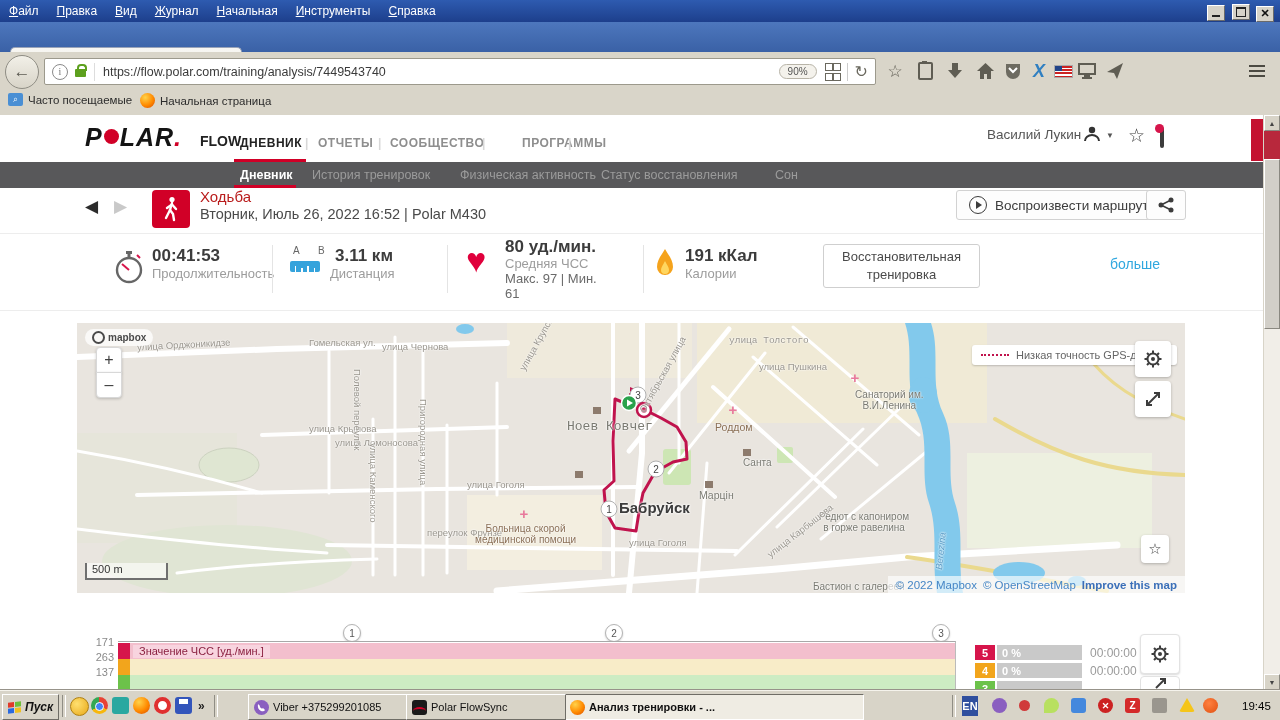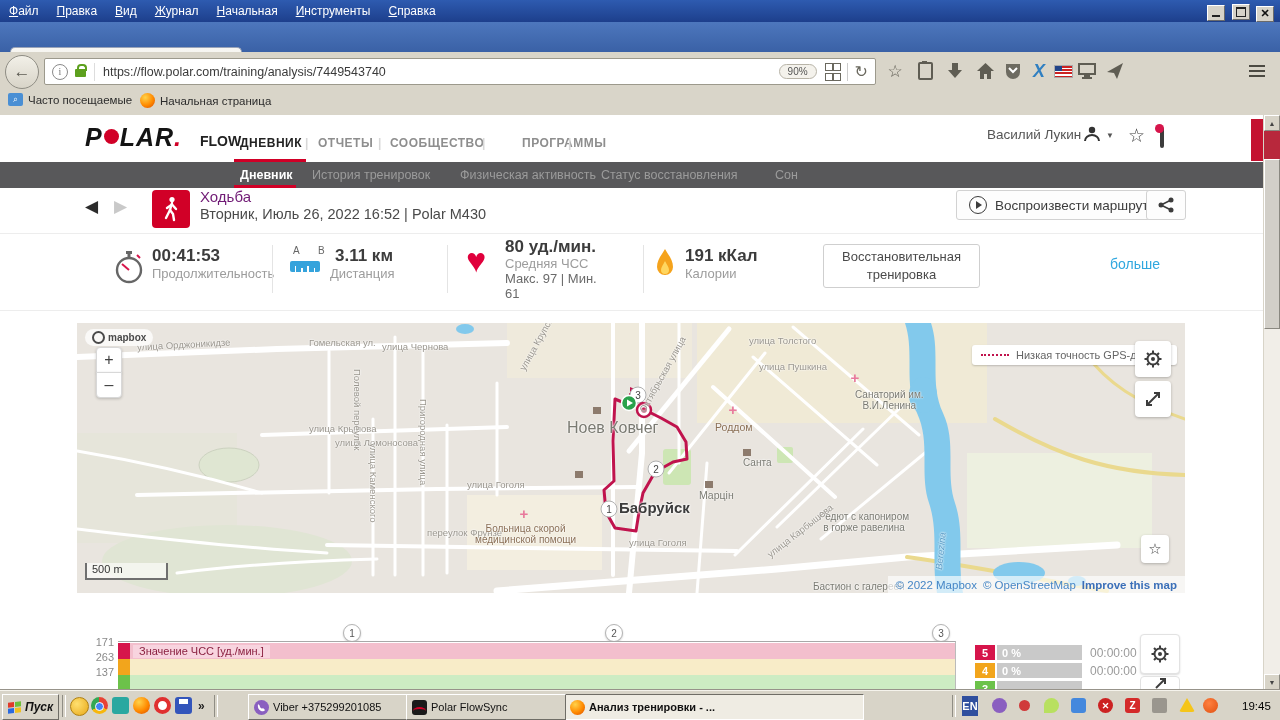--- a/index.html
+++ b/index.html
@@ -207,21 +207,21 @@
           <g stroke="#fff" stroke-width="2.4" stroke-linecap="round" fill="none">
             <circle cx="13" cy="4.5" r="2.6" fill="#fff" stroke="none"></circle>
             <path d="M13,8 L11,15"></path>
             <path d="M11,15 L7,23"></path>
             <path d="M11,15 L14,19 L15,25"></path>
             <path d="M13,9.5 L8,13"></path>
             <path d="M13,9.5 L17,14"></path>
           </g>
         </svg>
     </span>
-    <span class="abs" style="left:200px;top:0px;font-size:15px;color:#701a75;">Ходьба</span>
+    <span class="abs" style="left:200px;top:0px;font-size:15px;color:#b91c1c;">Ходьба</span>
     <span class="abs" style="left:200px;top:18px;font-size:14.5px;color:#4a4a4a;">Вторник, Июль 26, 2022 16:52  |  Polar M430</span>
     <span class="abs" style="left:956px;top:2px;height:28px;background:#fdfdfd;border:1px solid #d2d2d2;border-radius:3px;display:inline-flex;align-items:center;padding:0 12px;gap:8px;">
       <span style="width:16px;height:16px;border:1.5px solid #3c3c3c;border-radius:50%;display:inline-flex;align-items:center;justify-content:center;">
           <span style="width:0;height:0;border-left:6px solid #3c3c3c;border-top:4px solid transparent;border-bottom:4px solid transparent;margin-left:2px;"></span>
         </span>
       <span style="font-size:13.5px;color:#3c3c3c;">Воспроизвести маршрут</span>
     </span>
     <span class="abs" style="left:1146px;top:2px;width:38px;height:28px;background:#fdfdfd;border:1px solid #d2d2d2;border-radius:3px;display:inline-flex;align-items:center;justify-content:center;">
       <svg width="16" height="16">
           <g fill="#3c3c3c">
@@ -358,27 +358,27 @@
     <span class="street" style="left:305px;top:18px;">улица Чернова</span>
     <span class="street" style="left:232px;top:100px;">улица Крылова</span>
     <span class="street" style="left:258px;top:114px;">улица Ломоносова</span>
     <span class="street" style="left:286px;top:46px;transform:rotate(90deg);transform-origin:left top;">Полевой переулок</span>
     <span class="street" style="left:352px;top:76px;transform:rotate(90deg);transform-origin:left top;">Пригородная улица</span>
     <span class="street" style="left:302px;top:120px;transform:rotate(90deg);transform-origin:left top;">улица Каменского</span>
     <span class="street" style="left:390px;top:156px;">улица Гоголя</span>
     <span class="street" style="left:350px;top:204px;">переулок Фрунзе</span>
     <span class="street" style="left:398px;top:200px;text-align:center;font-size:10px;color:#8a6f55;">Больница скорой
 медицинской помощи</span>
-    <span class="street" style="left:490px;top:96px;font-size:16px;color:#7a7a72;">Ноев Ковчег</span>
+    <span class="street" style="left:490px;top:96px;font-size:13px;color:#7a7a72;font-family:Liberation Mono, monospace;">Ноев Ковчег</span>
     <span class="street" style="left:638px;top:98px;font-size:10.5px;color:#8a6f55;">Роддом</span>
     <span class="street" style="left:666px;top:134px;font-size:10px;color:#7a7a72;">Санта</span>
     <span class="street" style="left:622px;top:166px;font-size:10.5px;color:#7a7a72;">Марцін</span>
     <span class="street" style="left:552px;top:214px;">улица Гоголя</span>
     <span class="street" style="left:560px;top:86px;transform:rotate(-61deg);transform-origin:left top;">Октябрьская улица</span>
-    <span class="street" style="left:672px;top:12px;">улица Толстого</span>
+    <span class="street" style="left:652px;top:12px;font-family:Liberation Mono, monospace;">улица Толстого</span>
     <span class="street" style="left:682px;top:38px;">улица Пушкина</span>
     <span class="street" style="left:440px;top:44px;transform:rotate(-61deg);transform-origin:left top;">улица Крупской</span>
     <span class="street" style="left:778px;top:66px;text-align:center;font-size:10px;color:#7a7a72;">Санаторий им.
 В.И.Ленина</span>
     <span class="street" style="left:742px;top:188px;text-align:center;font-size:10px;color:#7a7a72;">Редют с капониром
 в горже равелина</span>
     <span class="street" style="left:736px;top:258px;font-size:10px;color:#7a7a72;">Бастион с галереей</span>
     <span class="street" style="left:688px;top:228px;transform:rotate(-38deg);transform-origin:left top;">улица Карбышева</span>
     <span class="street" style="left:856px;top:246px;transform:rotate(-84deg);transform-origin:left top;color:#5a9cc6;font-style:italic;">Berezina</span>
     <span class="abs" style="left:542px;top:176px;font-size:15px;font-weight:bold;color:#3c3c3c;text-shadow:0 0 3px #fff,0 0 3px #fff;">Бабруйск</span>

